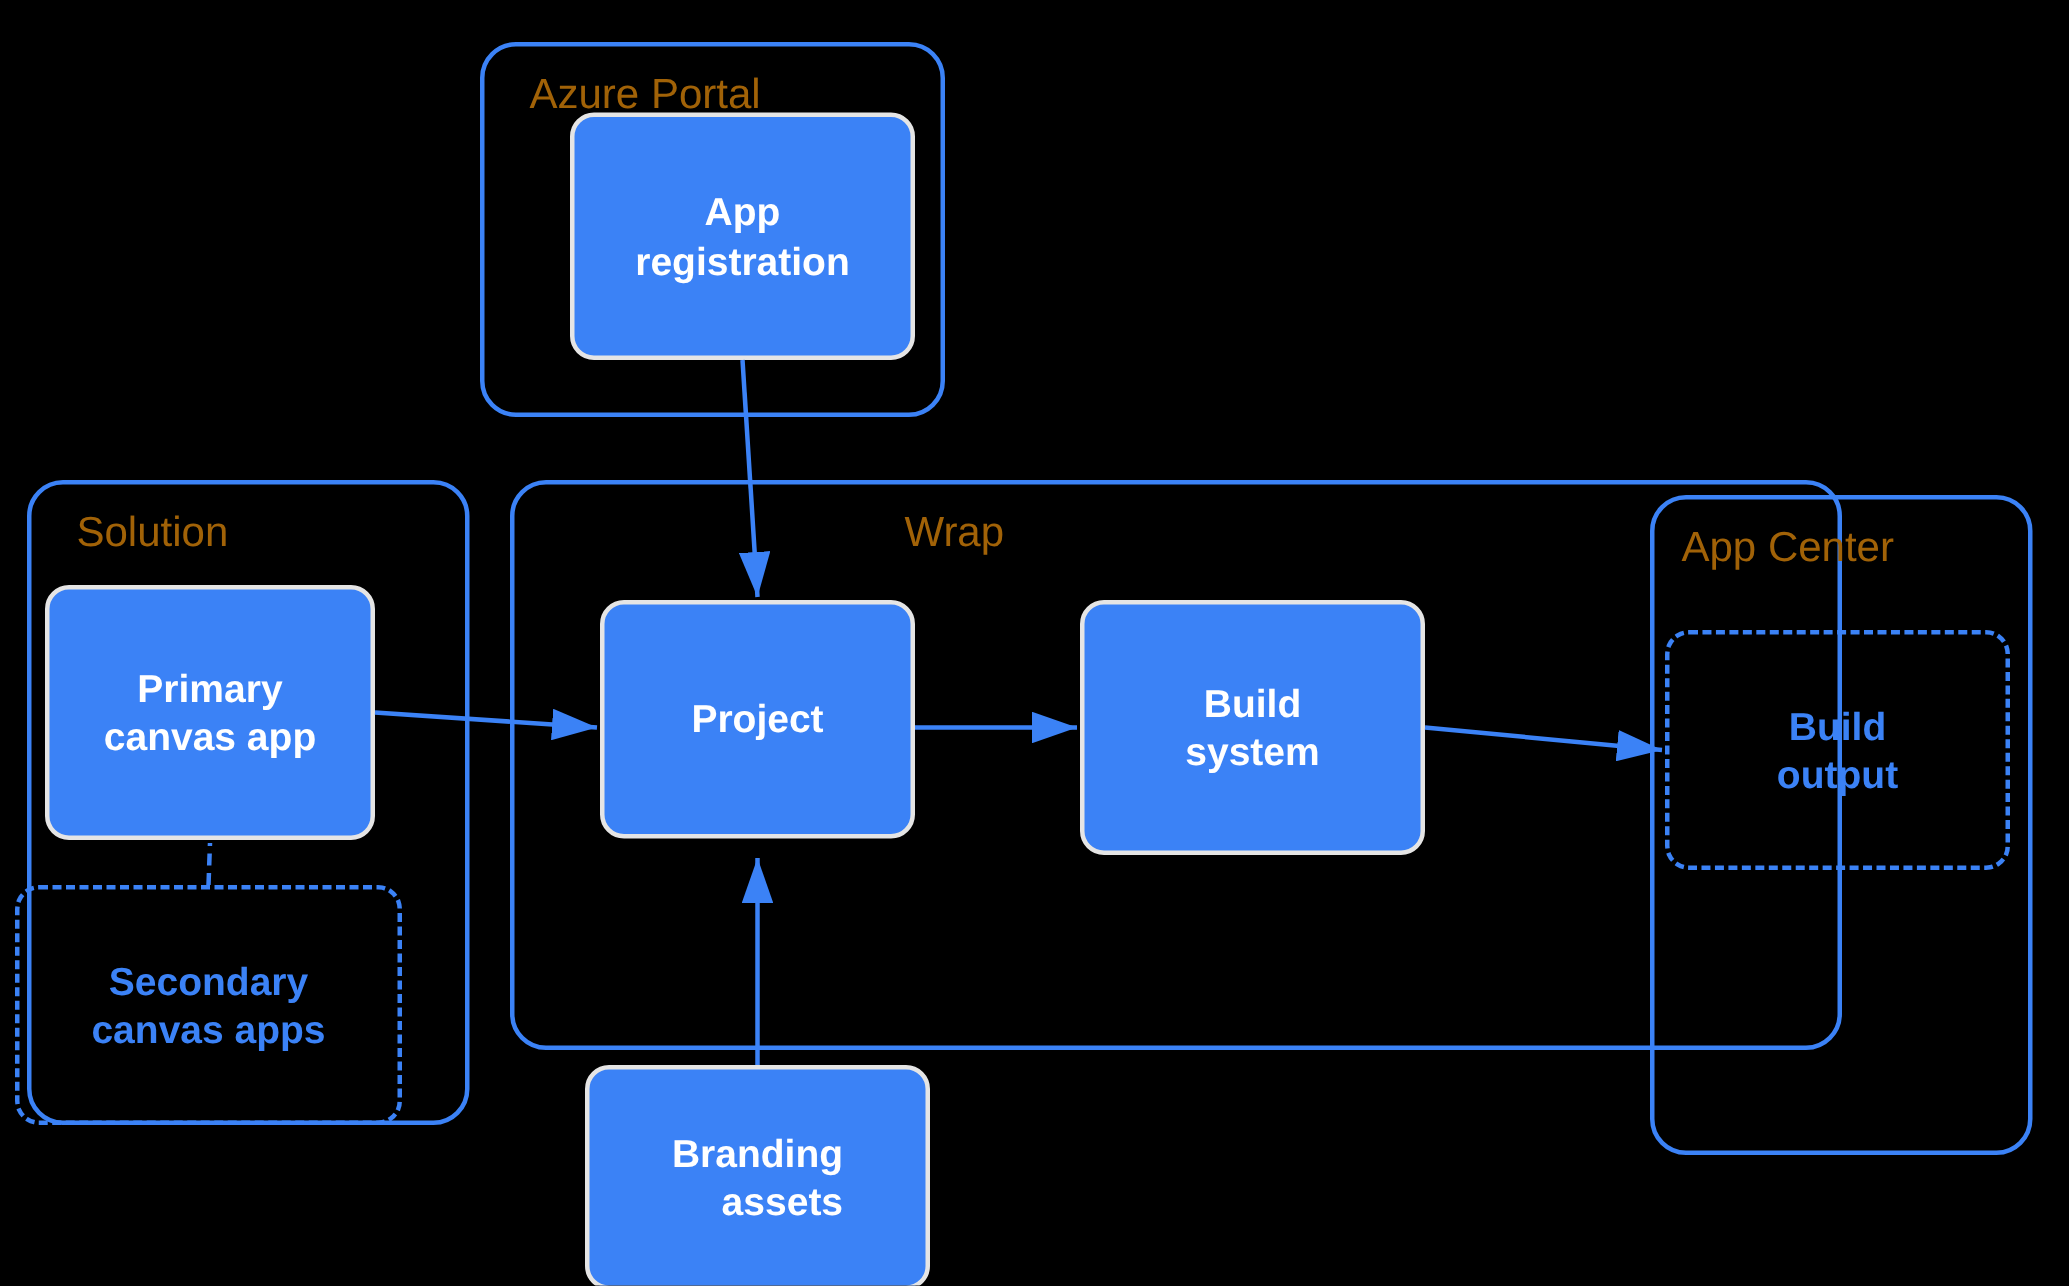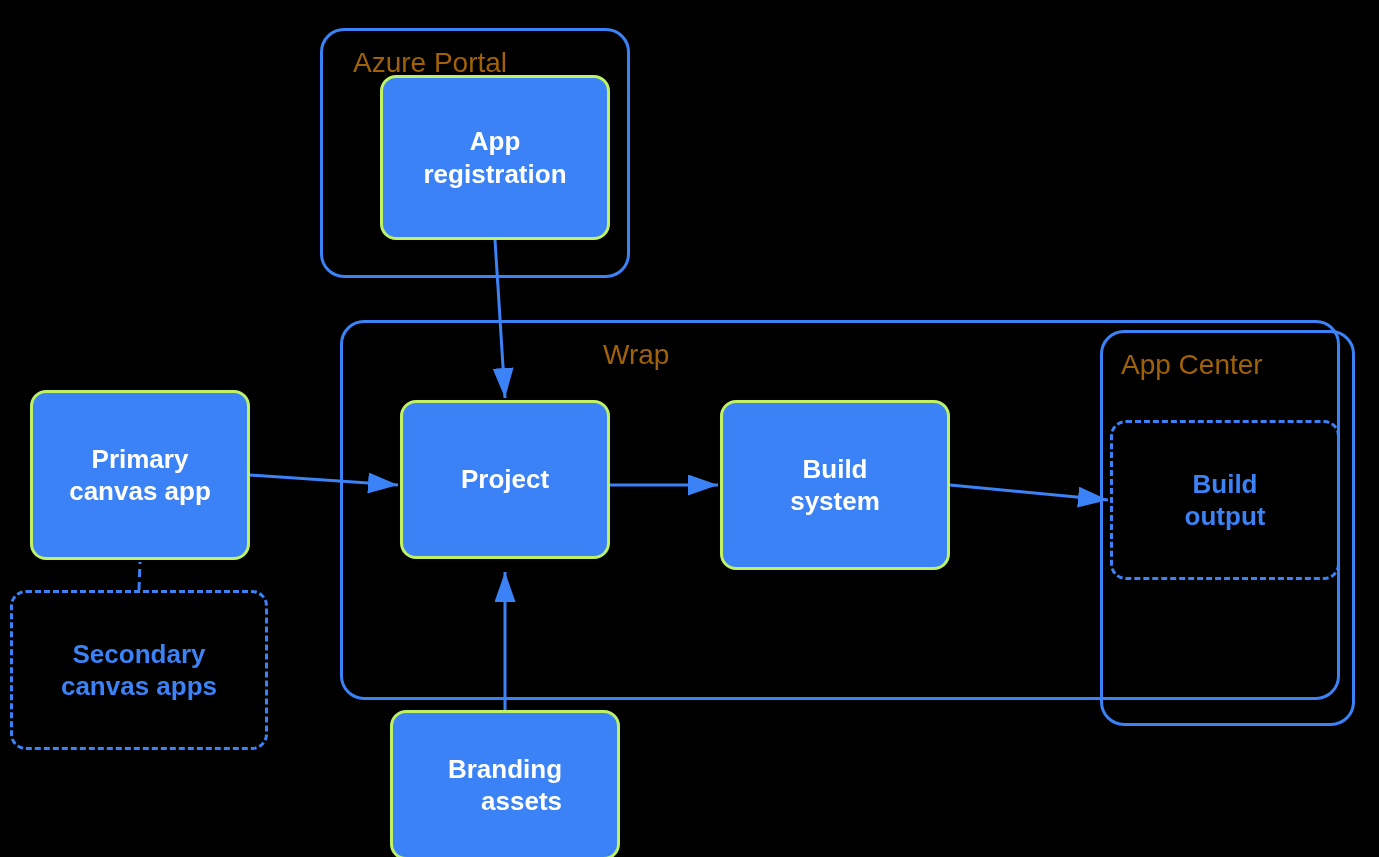--- a/index.html
+++ b/index.html
@@ -28,21 +28,21 @@
       justify-content: center;
       text-align: center;
       font-weight: 600;
       color: #fff;
       font-size: 26px;
       line-height: 1.25;
     }
 
     .box-filled {
       background: #3b82f6;
-      border: 3px solid #bef264;
+      border: 3px solid #e5e5e5;
     }
 
     .box-outline-dashed {
       background: transparent;
       border: 3px dashed #3b82f6;
     }
 
     
     .group {
       position: absolute;
@@ -104,21 +104,21 @@
       left: 10px;
       top: 590px;
       width: 258px;
       height: 160px;
     }
 
     
     #wrap-group {
       left: 340px;
       top: 320px;
-      width: 1000px;
+      width: 888px;
       height: 380px;
     }
 
     #wrap-label {
       top: 16px;
       left: 260px;
     }
 
     #project-box {
       left: 400px;
@@ -132,21 +132,21 @@
       top: 400px;
       width: 230px;
       height: 170px;
     }
 
     
     #app-center-group {
       left: 1100px;
       top: 330px;
       width: 255px;
-      height: 396px;
+      height: 440px;
     }
 
     #app-center-label {
       top: 16px;
       left: 18px;
     }
 
     #build-output-box {
       left: 1110px;
       top: 420px;
@@ -179,20 +179,23 @@
 
   <div class="group group-solid" id="azure-portal-group">
     <span class="group-label" id="azure-portal-label">Azure Portal</span>
   </div>
 
   <div class="box box-filled" id="app-registration-box">
     <span style="white-space:pre-line;">App
 registration</span>
   </div>
 
+  <div class="group group-solid" id="solution-group">
+    <span class="group-label" id="solution-label">Solution</span>
+  </div>
 
   <div class="box box-outline-dashed" id="secondary-canvas-box">
     <span style="white-space:pre-line; color:#3b82f6;">Secondary
 canvas apps</span>
   </div>
 
   <div class="box box-filled" id="primary-canvas-box">
     <span style="white-space:pre-line;">Primary
 canvas app</span>
   </div>

